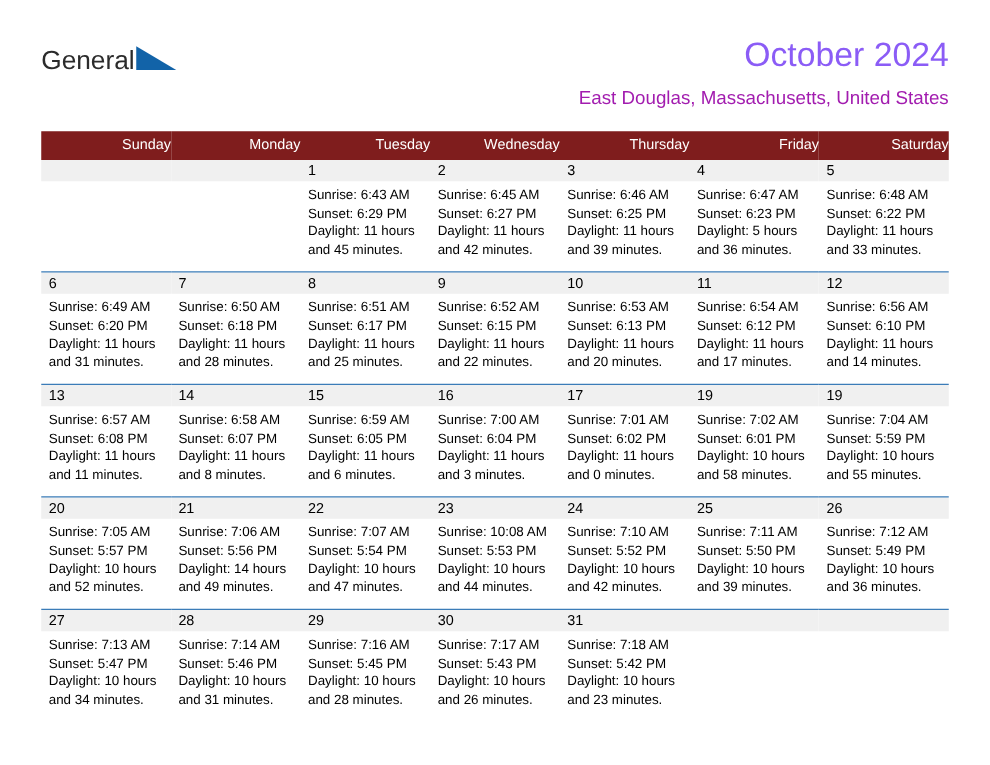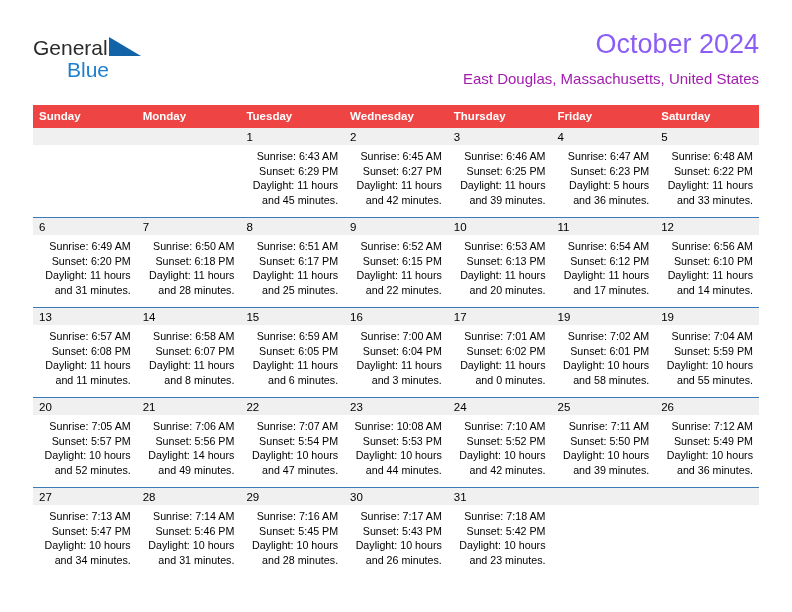--- a/index.html
+++ b/index.html
@@ -80,25 +80,25 @@
   
   .calendar {
     position: absolute;
     left: 33px;
     top: 105px;
     width: 726px;
     border-collapse: collapse;
     table-layout: fixed;
   }
   .calendar th {
-    background: #ef4444;
+    background: #7f1d1d;
     color: #ffffff;
-    font-weight: bold;
+    font-weight: normal;
     font-size: 11.5px;
-    text-align: left;
+    text-align: right;
     padding: 5px 0 5px 6px;
     height: 11px;
     line-height: 13px;
   }
   .calendar td {
     vertical-align: top;
     padding: 0;
     height: 89px;
     border-top: 1.4px solid #3b7cb8;
     background: #ffffff;
@@ -116,21 +116,20 @@
     box-sizing: border-box;
   }
   .daynum-band.empty {
     background: #f0f0f0;
   }
   .cell-body {
     padding: 4px 6px 0 6px;
     font-size: 10.7px;
     line-height: 14.6px;
     color: #000000;
-    text-align: right;
   }
   .cell-body div {
     white-space: nowrap;
   }
   .cell-body .daylight {
     white-space: normal;
   }
   td.blank .cell-body { visibility: hidden; }
 </style>
 </head>
@@ -139,21 +138,20 @@
 <div class="page">
 
   <div class="top-header">
 
     <div class="logo">
       <div>
         <span class="logo-general">General</span><span class="logo-tri"><svg width="34" height="22" viewBox="0 0 34 22" xmlns="http://www.w3.org/2000/svg">
               <polygon points="1,1 33,20 1,20" fill="#1263a8"></polygon>
             </svg></span>
       </div>
-      <span class="logo-blue">Blue</span>
     </div>
 
     <div class="title-block">
       <div class="cal-title">October 2024</div>
       <div class="cal-subtitle">East Douglas, Massachusetts, United States</div>
     </div>
 
   </div>
 
   <table class="calendar">

